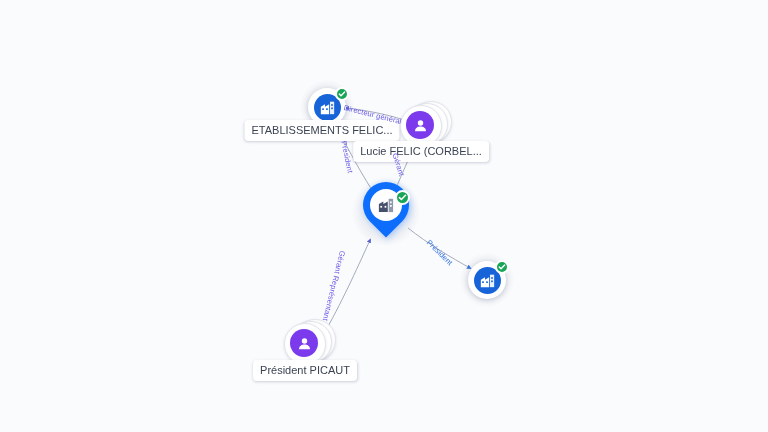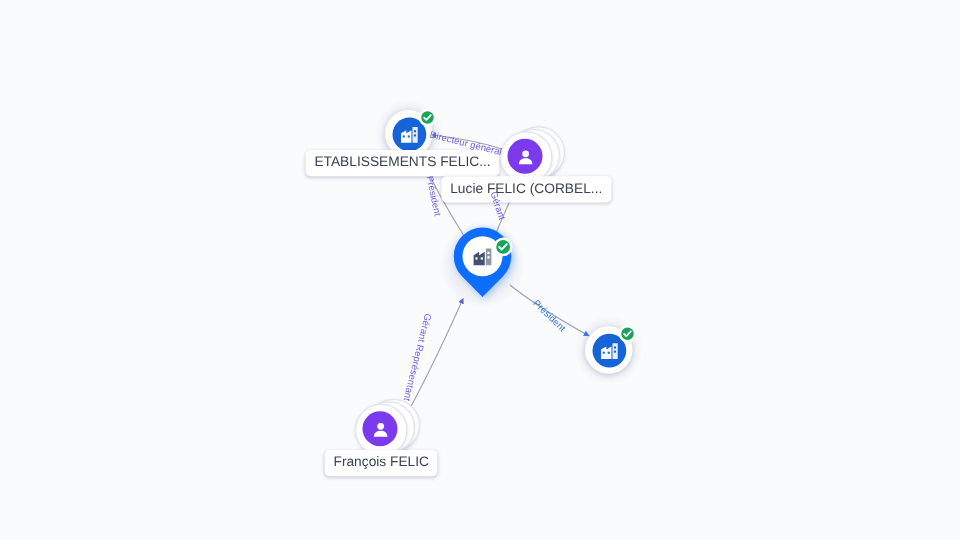--- a/index.html
+++ b/index.html
@@ -270,21 +270,21 @@
       <div class="card c2"></div>
       <div class="card c1"></div>
       <div class="avatar">
         <svg width="15" height="15" viewBox="0 0 16 16">
           <circle cx="8" cy="5.4" r="2.9" fill="#ffffff"></circle>
           <path d="M2.2 14.2 C2.2 10.6 5 9.1 8 9.1 C11 9.1 13.8 10.6 13.8 14.2 Z" fill="#ffffff"></path>
         </svg>
       </div>
     </div>
   </div>
-  <div class="nlabel" style="left:305px; top:360px;">François FELIC</div>
+  <div class="nlabel" style="left:305px; top:360px;">Président PICAUT</div>
 
   <div class="elabel" style="left:345px; top:103px; transform: rotate(14deg);">Directeur général</div>
 
   <div class="elabel" style="left:348px; top:140px; transform: rotate(78deg);">Président</div>
 
   <div class="elabel" style="left:399px; top:152px; transform: rotate(72deg);">Gérant</div>
 
   <div class="elabel blue" style="left:431px; top:238px; transform: rotate(44deg);">Président</div>
 
   <div class="elabel" style="left:347px; top:252px; transform: rotate(104deg);">Gérant Représentant</div>

